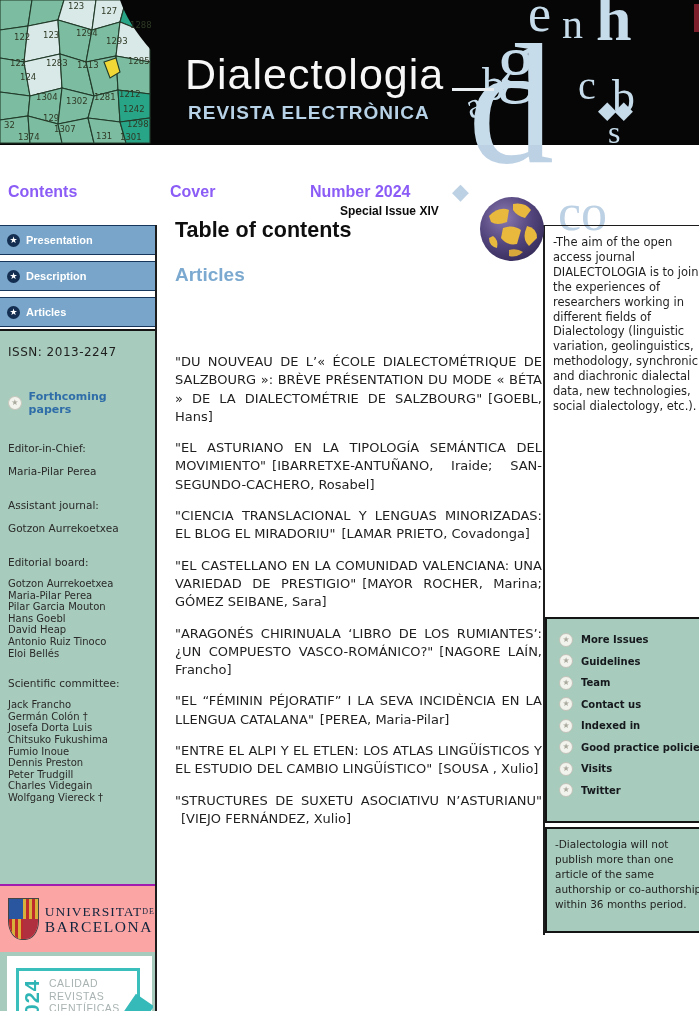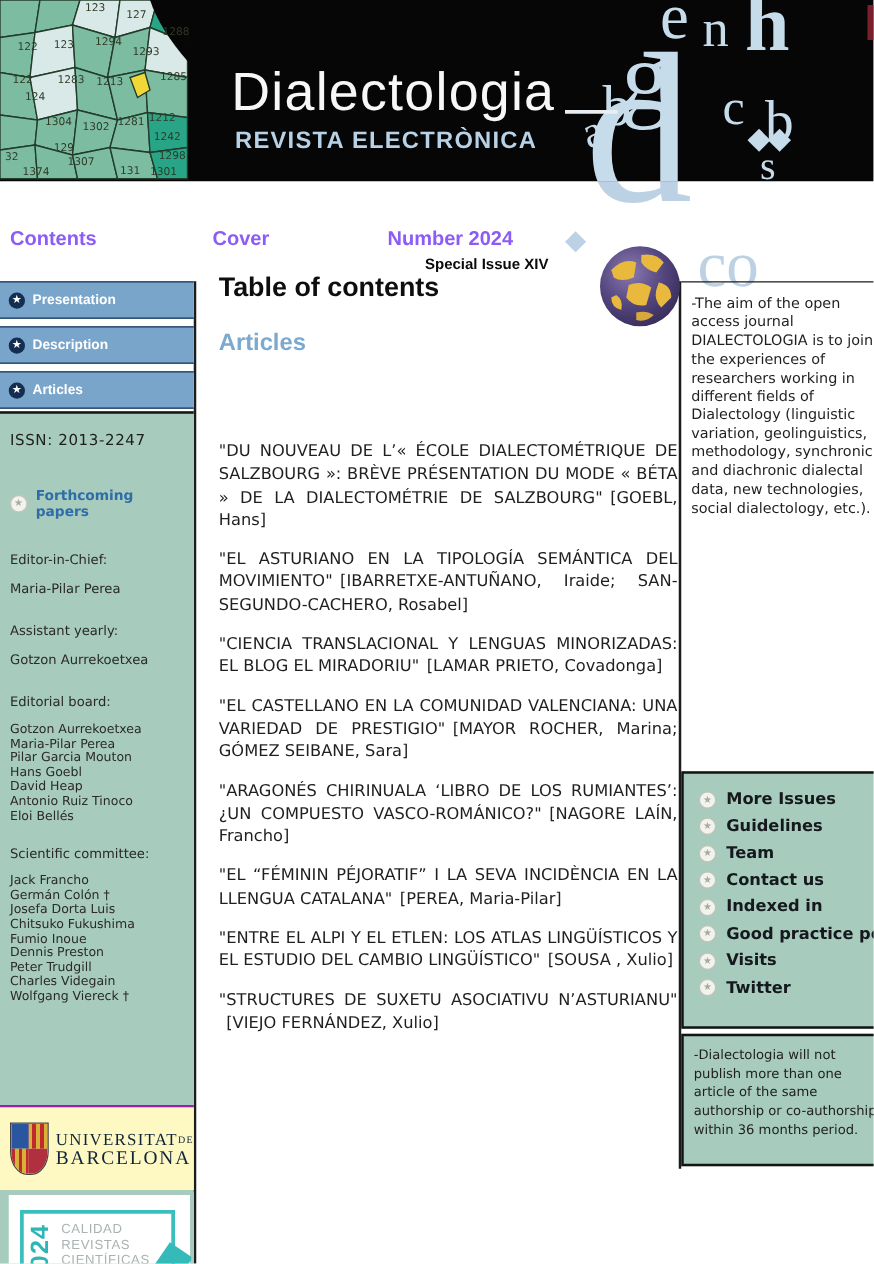--- a/index.html
+++ b/index.html
@@ -61,21 +61,21 @@
   .green-box1{background:#a7cbbc;border-top:2px solid #141414;border-bottom:2px solid #a21caf;
       position:absolute;left:0;top:104px;width:155px;height:557px;box-sizing:border-box;padding:14px 6px 0 8px;}
   .issn{font-size:12px;color:#1e1e1e;letter-spacing:0.5px;}
   .forth{display:flex;align-items:center;margin-top:31px;cursor:pointer;}
   .forth .wstar{width:12px;height:12px;border-radius:50%;background:#f3f3ee;border:1px solid #c6c6bc;
       color:#a9a99e;font-size:8px;line-height:12px;text-align:center;margin-right:7px;}
   .forth .lbl{color:#2e6da8;font-weight:bold;font-size:11px;}
   .side-label{font-size:10.5px;color:#2a2a2a;margin-top:22px;}
   .side-name{font-size:10.5px;color:#2a2a2a;margin-top:11px;}
   .side-list{margin-top:10px;font-size:10px;line-height:11.6px;color:#2a2a2a;}
-  .ub-row{position:absolute;left:0;top:661px;width:155px;height:66px;background:#fef9c3;
+  .ub-row{position:absolute;left:0;top:661px;width:155px;height:66px;background:#fca5a5;
       border-bottom:2px solid #141414;display:flex;align-items:center;cursor:pointer;}
   .ub-shield{width:33px;height:40px;margin:0 6px 0 8px;display:grid;grid-template-columns:1fr 1fr;grid-template-rows:1fr 1fr;
       border:1px solid #444;border-radius:0 0 45% 45%;overflow:hidden;}
   .q1{background:#2a56a0;} .q2{background:repeating-linear-gradient(90deg,#d8b13a 0 3px,#bf2b2b 3px 6px);}
   .q3{background:repeating-linear-gradient(90deg,#bf2b2b 0 3px,#d8b13a 3px 6px);} .q4{background:#b03040;}
   .ub-text{font-family:"Liberation Serif",serif;color:#10253d;line-height:15px;}
   .ub-l1{font-size:13.5px;letter-spacing:1px;} .ub-l1 .sm{font-size:8px;vertical-align:2px;}
   .ub-l2{font-size:15.5px;letter-spacing:1.5px;}
   .badge-sec{position:absolute;left:0;top:727px;width:155px;height:286px;background:#a7cbbc;}
   .badge{position:absolute;left:7px;top:4px;width:145px;height:150px;background:#fff;overflow:visible;}
@@ -96,21 +96,21 @@
   .main-divider{position:absolute;left:543px;top:225px;width:2px;height:710px;background:#1c1c1c;z-index:4;}
 
   
   .right-top-line{position:absolute;left:545px;top:225px;width:154px;height:1px;background:#1c1c1c;z-index:3;}
   .aim{position:absolute;left:553px;top:235px;width:146px;font-size:11.5px;line-height:14.9px;color:#1f1f1f;z-index:4;}
   .links-box{position:absolute;left:545px;top:617px;width:172px;height:206px;background:#a7cbbc;
       border:2px solid #141414;box-sizing:border-box;z-index:4;padding-top:10px;}
   .rlink{display:flex;align-items:center;height:21.5px;margin-left:12px;cursor:pointer;}
   .rlink .wstar{width:12px;height:12px;border-radius:50%;background:#f3f3ee;border:1px solid #c2c2b8;
       color:#a9a99e;font-size:8px;line-height:12px;text-align:center;margin-right:8px;flex:0 0 12px;}
-  .rlink .lbl{font-weight:bold;font-size:13px;color:#15181c;white-space:nowrap;}
+  .rlink .lbl{font-weight:bold;font-size:10px;color:#15181c;white-space:nowrap;}
   .note-box{position:absolute;left:545px;top:827px;width:178px;height:106px;background:#a7cbbc;
       border:2px solid #141414;box-sizing:border-box;z-index:4;padding:8px 0 0 8px;}
   .note-box div{font-size:10.5px;line-height:15px;color:#1f1f1f;white-space:pre-line;}
   .map-num{font-size:8.5px;fill:#2f3a26;font-family:"DejaVu Sans",sans-serif;}
   .mp{stroke:#223b2a;stroke-width:1.1;}
   .mg{fill:#7cbca0;} .ml{fill:#d9e9e7;} .mt{fill:#28a487;} .my{fill:#f2d837;}
 </style>
 </head>
 <body>
 
@@ -245,21 +245,21 @@
       </div>
 
     <div class="green-box1">
       <div class="issn">ISSN: 2013-2247</div>
       <div class="forth">
         <span class="wstar">★</span>
         <span class="lbl">Forthcoming papers</span>
       </div>
       <div class="side-label" style="margin-top:26px;">Editor-in-Chief:</div>
       <div class="side-name">Maria-Pilar Perea</div>
-      <div class="side-label">Assistant yearly:</div>
+      <div class="side-label">Assistant journal:</div>
       <div class="side-name">Gotzon Aurrekoetxea</div>
       <div class="side-label">Editorial board:</div>
       <div class="side-list">
 
       <div>Gotzon Aurrekoetxea</div>
           <div>Maria-Pilar Perea</div>
           <div>Pilar Garcia Mouton</div>
           <div>Hans Goebl</div>
           <div>David Heap</div>
           <div>Antonio Ruiz Tinoco</div>

